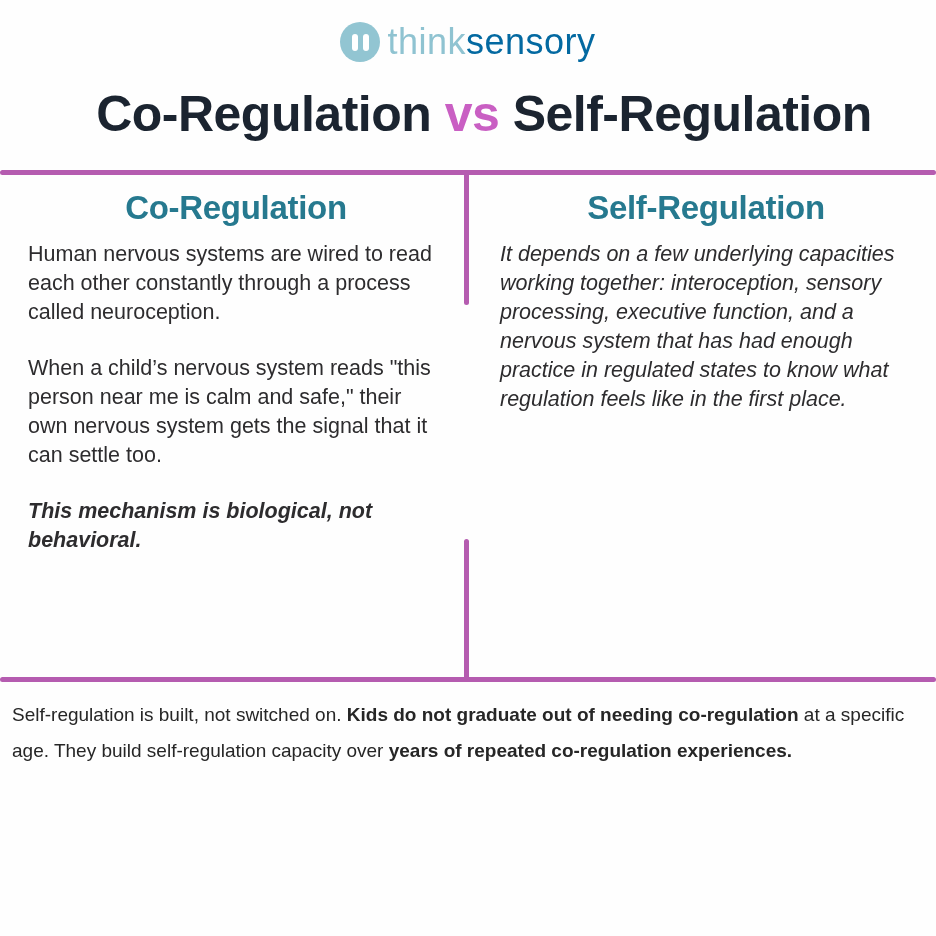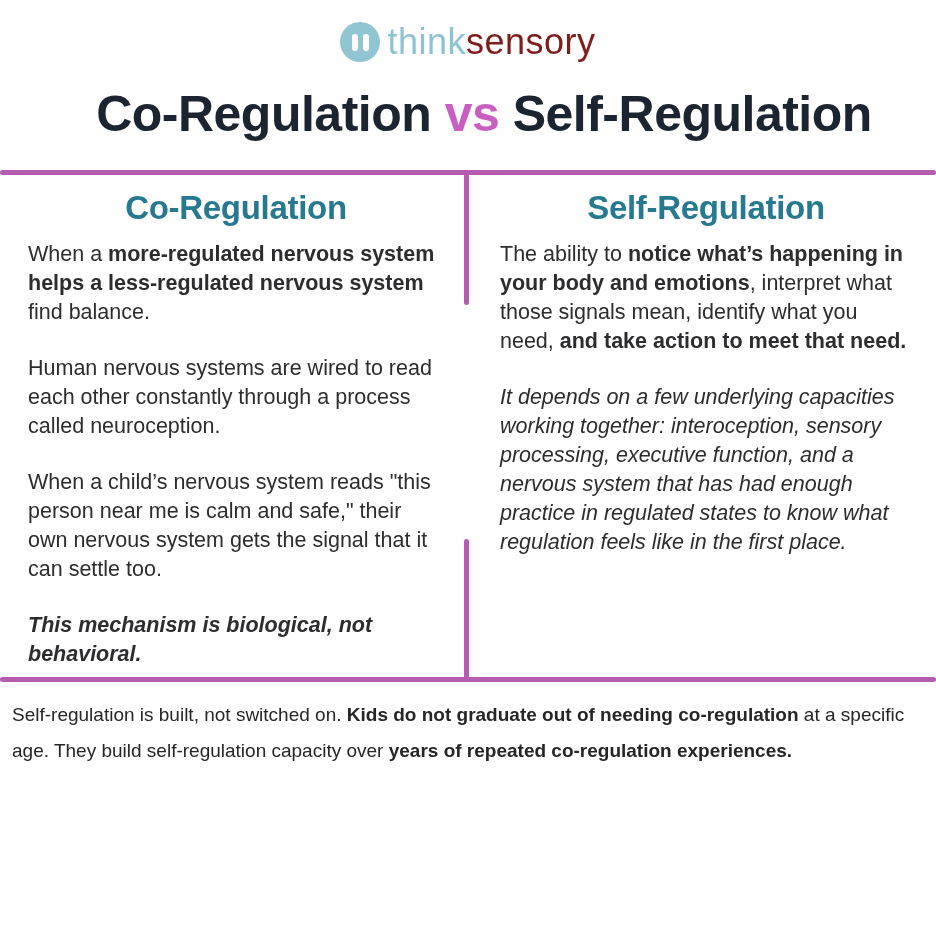--- a/index.html
+++ b/index.html
@@ -40,21 +40,21 @@
     width: 6px; height: 17px;
     background: #ffffff;
     border-radius: 3px;
   }
   .logo-text {
     font-size: 36px;
     font-weight: 500;
     letter-spacing: 0.5px;
   }
   .logo-think { color: #8fc3d1; }
-  .logo-sensory { color: #7f1d1d; }
+  .logo-sensory { color: #0369a1; }
 
   
   .main-title {
     margin-top: 16px;
     text-align: center;
     font-size: 50px;
     font-weight: 800;
     letter-spacing: -0.5px;
     color: #1b2430;
     line-height: 64px;
@@ -142,30 +142,28 @@
   <div class="comparison">
     <div class="hline hline-top"></div>
     <div class="vline vline-top"></div>
     <div class="vline vline-bottom"></div>
     <div class="hline hline-bottom"></div>
 
     <div class="cols">
       <div class="col col-left">
         <h2 class="col-heading">Co-Regulation</h2>
         <div class="col-body">
-            <p><span>When a </span><b>more-regulated nervous system helps a less-regulated nervous system</b><span> find balance.</span></p>
             <p><span>Human nervous systems are wired to read each other constantly through a process called neuroception.</span></p>
             <p><span>When a child’s nervous system reads "this person near me is calm and safe," their own nervous system gets the signal that it can settle too.</span></p>
             <p><b>This mechanism is biological, not behavioral.</b></p>
           </div>
       </div>
       <div class="col col-right">
         <h2 class="col-heading">Self-Regulation</h2>
         <div class="col-body">
-            <p><span>The ability to </span><b>notice what’s happening in your body and emotions</b><span>, interpret what those signals mean, identify what you need, </span><b>and take action to meet that need.</b></p>
             <p><span>It depends on a few underlying capacities working together: interoception, sensory processing, executive function, and a nervous system that has had enough practice in regulated states to know what regulation feels like in the first place.</span></p>
           </div>
       </div>
     </div>
   </div>
 
   <p class="summary"><span>Self-regulation is built, not switched on. </span><b>Kids do not graduate out of needing co-regulation</b><span> at a specific age. They build self-regulation capacity over </span><b>years of repeated co-regulation experiences.</b></p>
 
 
 </div>

